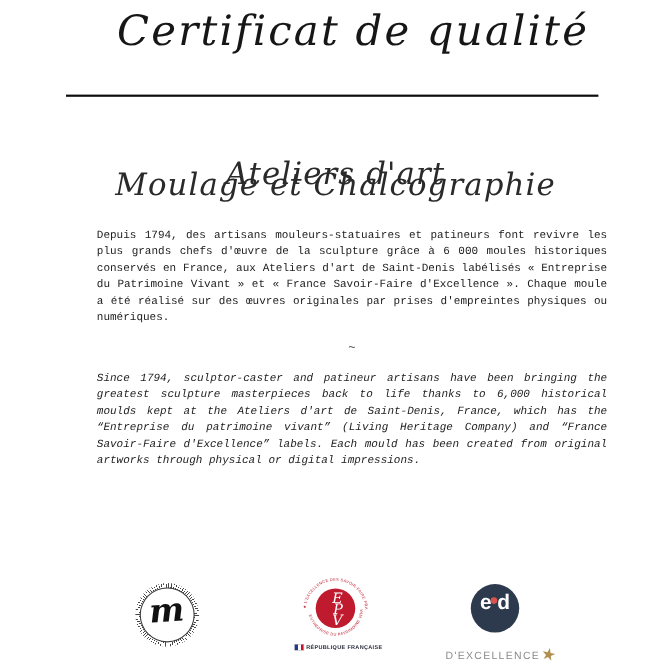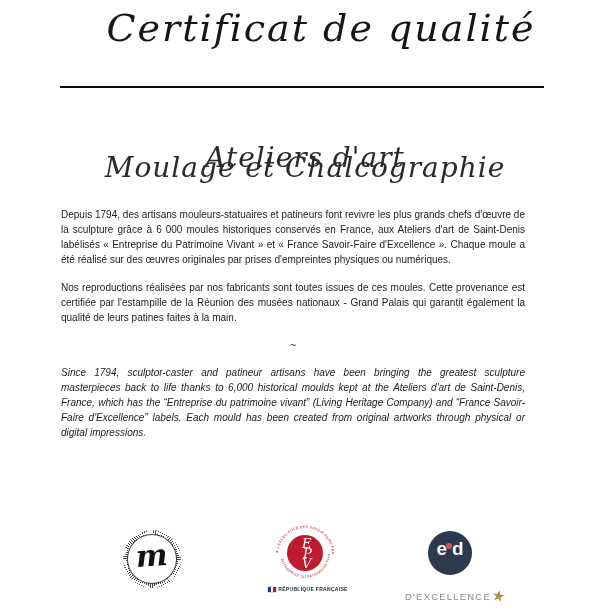--- a/index.html
+++ b/index.html
@@ -18,21 +18,21 @@
     border-top:2px solid #0d0d0d;
   }
   .subtitle{
     position:absolute;left:0;width:610px;text-align:center;
     font-family:"DejaVu Serif","Liberation Serif",serif;font-style:italic;
     font-weight:400;color:#2a2a2a;letter-spacing:1px;
   }
   .subtitle.s1{top:102px;font-size:28px;margin-top:39px;}
   .subtitle.s2{top:151px;font-size:28px;text-align:center;}
   
-  .body-text{position:absolute;top:207px;left:61px;width:464px;}
+  .body-text{position:absolute;top:207px;left:88px;width:464px;font-family:Liberation Mono, monospace;}
   .body-text p{
     margin:0 0 13px 0;font-size:10px;line-height:15px;text-align:justify;color:#1c1c1c;
   }
   .body-text p.en{font-style:italic;}
   .tilde{
     text-align:center !important;color:#6f6f6f;margin:2px 0 12px 0 !important;
     font-size:11px !important;
   }
   
   .rmn{position:absolute;left:122px;top:529px;width:60px;height:60px;}
@@ -93,21 +93,20 @@
 
   <div class="title">Certificat de qualité</div>
 
   <div class="rule"></div>
 
   <div class="subtitle s1">Ateliers d'art</div>
   <div class="subtitle s2">Moulage et Chalcographie</div>
 
   <div class="body-text">
     <p>Depuis 1794, des artisans mouleurs-statuaires et patineurs font revivre les plus grands chefs d'œuvre de la sculpture grâce à 6 000 moules historiques conservés en France, aux Ateliers d'art de Saint-Denis labélisés « Entreprise du Patrimoine Vivant » et « France Savoir-Faire d'Excellence ». Chaque moule a été réalisé sur des œuvres originales par prises d'empreintes physiques ou numériques.</p>
-    <p>Nos reproductions réalisées par nos fabricants sont toutes issues de ces moules. Cette provenance est certifiée par l'estampille de la Réunion des musées nationaux - Grand Palais qui garantit également la qualité de leurs patines faites à la main.</p>
     <p class="tilde">~</p>
     <p class="en">Since 1794, sculptor-caster and patineur artisans have been bringing the greatest sculpture masterpieces back to life thanks to 6,000 historical moulds kept at the Ateliers d'art de Saint-Denis, France, which has the “Entreprise du patrimoine vivant” (Living Heritage Company) and “France Savoir-Faire d'Excellence” labels. Each mould has been created from original artworks through physical or digital impressions.</p>
   </div>
 
   <div class="rmn">
     <div class="rmn-rays"></div>
     <div class="rmn-inner">
       <span class="rmn-m">m</span>
     </div>
   </div>

